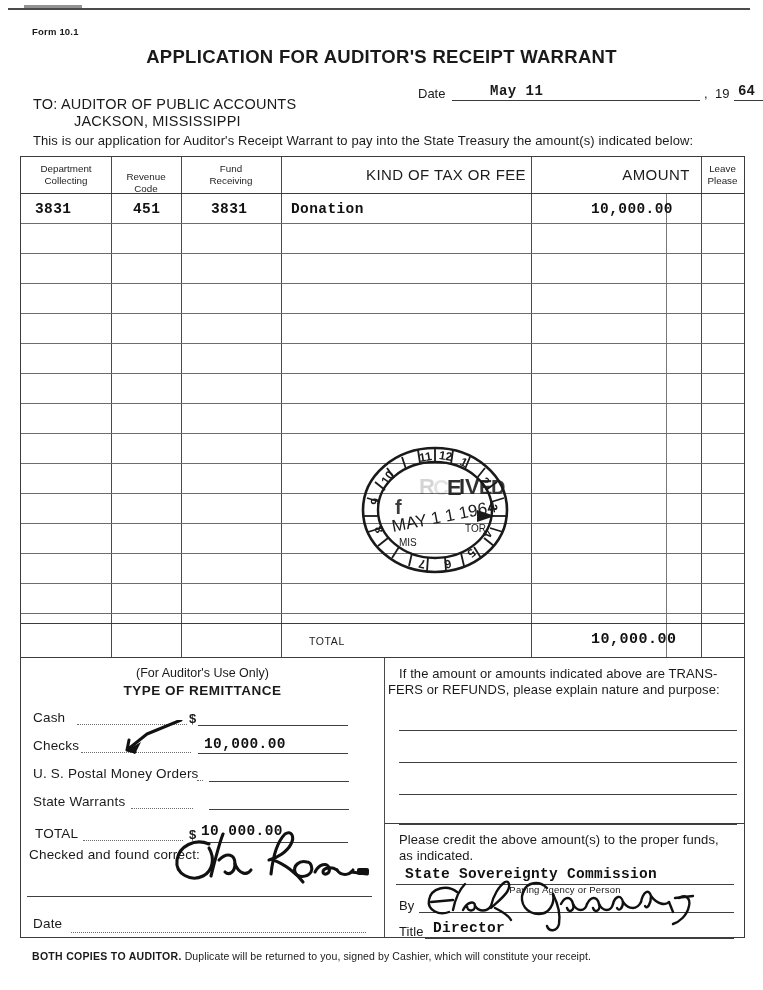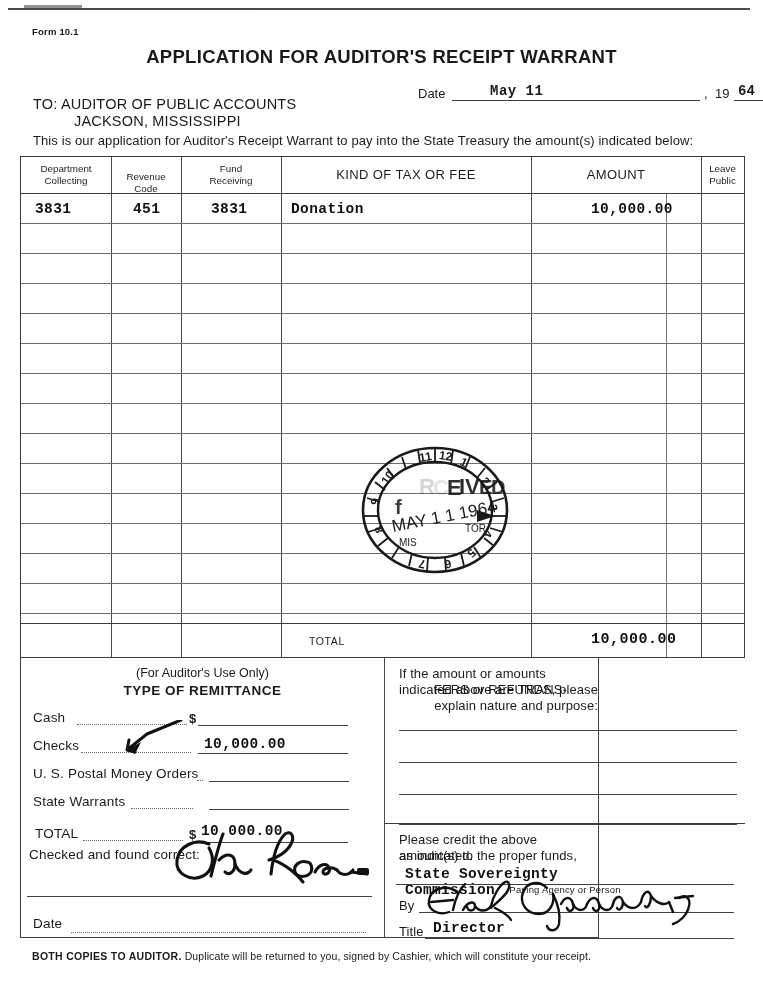--- a/index.html
+++ b/index.html
@@ -71,21 +71,21 @@
   .vline{position:absolute;top:0;bottom:0;width:1px;background:#4a4a4a;}
   .hline{position:absolute;left:0;right:0;height:1px;background:#6d6d6d;}
   .hline.header-sep{height:1.4px;background:#3c3c3c;}
   .hline.total-sep{height:1.3px;background:#3c3c3c;}
   .cents-line{position:absolute;width:1px;background:#7a7a7a;}
 
   .th{
     position:absolute;text-align:center;font-size:9.8px;line-height:11.5px;
     color:#1d1d1d;
   }
-  .th.big{font-size:13px;letter-spacing:.4px;}
+  .th.big{font-size:15px;letter-spacing:.4px;padding-left:40px;}
 
   .cell-hand{
     position:absolute;
     font-family:"Liberation Mono", monospace;
     font-weight:bold;font-size:14.5px;letter-spacing:.4px;color:#111;
   }
   .total-label{
     position:absolute;font-size:10.5px;letter-spacing:.6px;color:#1d1d1d;
   }
   .total-amt{
@@ -96,21 +96,21 @@
 
   
   .stamp{
     position:absolute;left:351px;top:436px;width:168px;height:148px;
     pointer-events:none;
   }
   .stamp svg{display:block;}
 
   
   .bot{
-    position:absolute;left:20px;top:658px;width:579px;height:280px;
+    position:absolute;left:20px;top:658px;width:725px;height:280px;
     box-sizing:border-box;
     border-left:1.4px solid #3c3c3c;
     border-right:1.4px solid #3c3c3c;
     border-bottom:1.6px solid #3c3c3c;
   }
   .bot-div{position:absolute;left:363px;top:0;bottom:0;width:1.2px;background:#4a4a4a;}
 
   .subhead-sm{position:absolute;text-align:center;font-size:12.5px;}
   .subhead-bold{position:absolute;text-align:center;font-size:13.5px;font-weight:bold;letter-spacing:.5px;}
 
@@ -189,21 +189,21 @@
       <div>Receiving</div>
     </div>
     <div class="th big" style="left:260px;top:12px;width:250px;">
       <div>KIND OF TAX OR FEE</div>
     </div>
     <div class="th big" style="left:510px;top:12px;width:170px;">
       <div>AMOUNT</div>
     </div>
     <div class="th" style="left:680px;top:6px;width:43px;">
       <div>Leave</div>
-      <div>Public</div>
+      <div>Please</div>
     </div>
 
     <div class="hline header-sep" style="top:36px;"></div>
 
     <div class="hline" style="top:66px;"></div>
     <div class="hline" style="top:96px;"></div>
     <div class="hline" style="top:126px;"></div>
     <div class="hline" style="top:156px;"></div>
     <div class="hline" style="top:186px;"></div>
     <div class="hline" style="top:216px;"></div>
@@ -352,21 +352,21 @@
 
     <div class="rem-label" style="left:12px;top:258px;">Date</div>
     <div class="dotleader" style="left:50px;top:274px;width:295px;"></div>
 
     <svg class="checkmark" style="left:104px;top:62px;" width="70" height="36" viewBox="0 0 70 36" xmlns="http://www.w3.org/2000/svg">
       <path d="M2 30 L22 14 M2 30 L10 32 M2 30 L4 20 M22 14 L56 0" stroke="#111" stroke-width="3" fill="none" stroke-linecap="round"></path>
       <polygon points="2,30 16,22 10,34" fill="#111"></polygon>
     </svg>
 
     <div class="rtext" style="left:378px;top:8px;">If the amount or amounts indicated above are TRANS-</div>
-    <div class="rtext" style="left:378px;top:24px;text-align:right;">FERS or REFUNDS, please explain nature and purpose:</div>
+    <div class="rtext" style="left:367px;top:24px;text-align:right;">FERS or REFUNDS, please explain nature and purpose:</div>
 
     <div class="solidline" style="left:378px;top:72px;width:338px;"></div>
     <div class="solidline" style="left:378px;top:104px;width:338px;"></div>
     <div class="solidline" style="left:378px;top:136px;width:338px;"></div>
     <div class="solidline" style="left:378px;top:166px;width:338px;"></div>
 
     <div class="thinline" style="left:364px;top:165px;width:360px;height:1.4px;background:#3c3c3c;"></div>
 
     <div class="rtext" style="left:378px;top:174px;">Please credit the above amount(s) to the proper funds,</div>
     <div class="rtext" style="left:378px;top:190px;">as indicated.</div>

